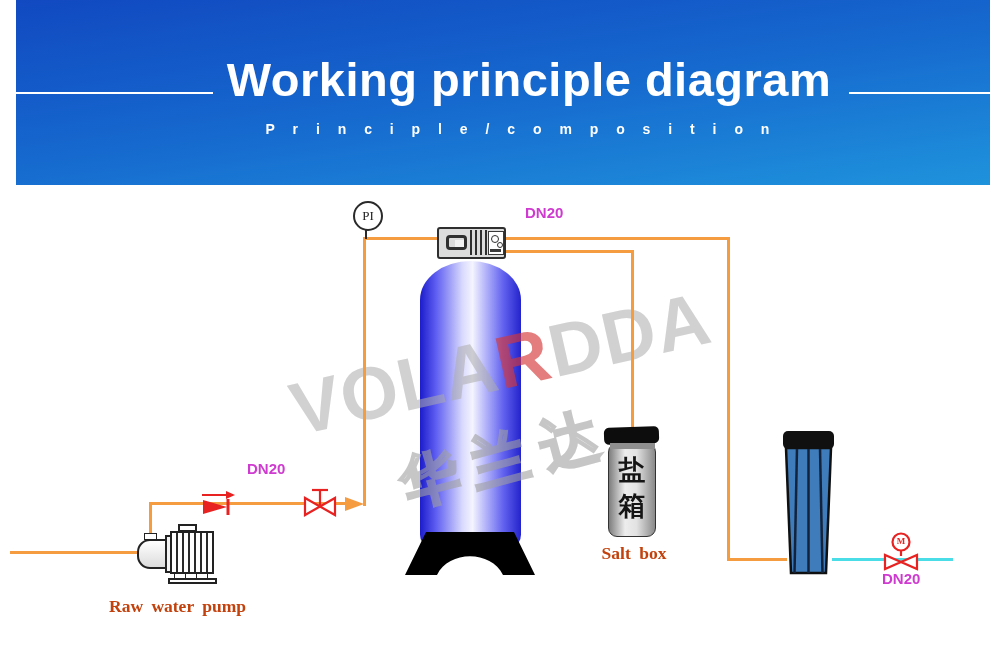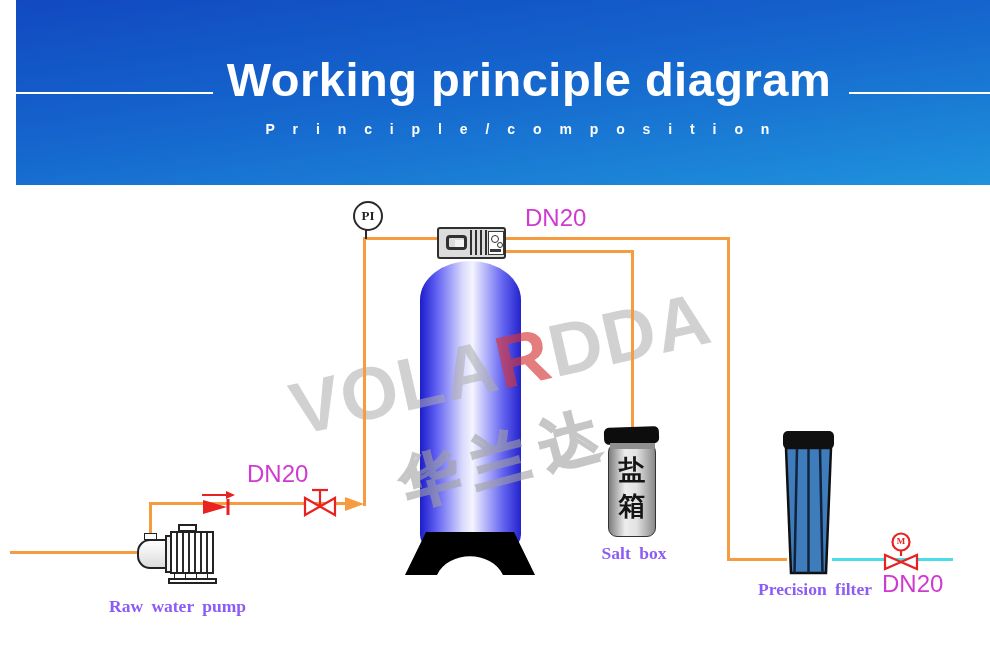--- a/index.html
+++ b/index.html
@@ -31,21 +31,21 @@
   .pipe{position:absolute;background:var(--pipe-color,#f59b40);z-index:3;}
   .soft{position:absolute;background:var(--soft-water-color,#4adde8);z-index:3;}
   .stem{position:absolute;background:#2a2a2a;z-index:3;}
   #pipe-arrow-main{position:absolute;left:345px;top:497px;width:0;height:0;z-index:3;
      border-top:7px solid transparent;border-bottom:7px solid transparent;
      border-left:19px solid var(--pipe-color,#f59b40);}
 
   
   #pi-gauge{position:absolute;left:353px;top:201px;width:26px;height:26px;border-radius:50%;
             border:2.5px solid #2a2a2a;background:#fff;z-index:4;display:flex;align-items:center;
-            justify-content:center;font-family:"Liberation Serif",serif;font-size:13px;font-weight:700;color:#222;}
+            justify-content:center;font-family:"Liberation Serif",serif;font-size:13px;font-weight:400;color:#222;}
 
   
   #ctrl-valve{position:absolute;left:437px;top:227px;width:69px;height:32px;background:#dcdcdc;
               border:2.5px solid #2f2f2f;border-radius:3px;z-index:4;box-sizing:border-box;}
   #cv-display{position:absolute;left:7px;top:6px;width:21px;height:15px;border:3px solid #2f2f2f;
               border-radius:4px;background:#dcdcdc;box-sizing:border-box;}
   #cv-display .notch{position:absolute;right:0;bottom:0;width:9px;height:7px;background:#f2f2f2;}
   #cv-stripes{position:absolute;left:31px;top:1px;width:17px;height:25px;
               background:repeating-linear-gradient(90deg,#2f2f2f 0 2px,transparent 2px 5px);}
   #cv-panel{position:absolute;left:49px;top:2px;width:16px;height:24px;background:#fff;
@@ -87,22 +87,22 @@
               background:repeating-linear-gradient(90deg,#fff 0 4px,#2a2a2a 4px 6px);}
   #pump-tbox{position:absolute;left:48px;top:4px;width:19px;height:8px;background:#fff;border:2px solid #222;box-sizing:border-box;}
   .pump-foot{position:absolute;top:53px;width:12px;height:6px;background:#fff;border:1.5px solid #222;box-sizing:border-box;}
   #pump-foot1{left:44px;} #pump-foot2{left:66px;}
   #pump-plate{position:absolute;left:38px;top:58px;width:49px;height:6px;background:#fff;border:2px solid #222;box-sizing:border-box;}
 
   
   .valve-svg{position:absolute;z-index:4;}
 
   
-  .dn-label{position:absolute;color:var(--dn-label-color,#cf3ad0);font-size:24px;font-weight:400;z-index:5;}
-  .eq-label{position:absolute;font-family:"Liberation Serif",serif;font-weight:700;color:#8b5cf6;
+  .dn-label{position:absolute;color:var(--dn-label-color,#cf3ad0);font-size:15px;font-weight:700;z-index:5;}
+  .eq-label{position:absolute;font-family:"Liberation Serif",serif;font-weight:700;color:#c2410c;
             font-size:17.5px;text-align:center;word-spacing:4px;z-index:5;}
   #mv-letter{position:absolute;left:893px;top:536px;width:16px;text-align:center;font-size:9px;
              font-weight:700;color:var(--valve-color,#e82121);z-index:5;font-family:"Liberation Serif",serif;}
 </style>
 </head>
 <body>
 
 <div id="page">
 
   <div id="header">
@@ -199,15 +199,14 @@
     <polygon points="37,27 37,41 21,34" fill="#fff" stroke="#e82121" stroke-width="2.2"></polygon>
   </svg>
   <div id="mv-letter">M</div>
 
   <div class="dn-label" style="left:525px;top:204px;">DN20</div>
   <div class="dn-label" style="left:247px;top:460px;">DN20</div>
   <div class="dn-label" style="left:882px;top:570px;">DN20</div>
 
   <div class="eq-label" style="left:95px;top:596px;width:165px;">Raw water pump</div>
   <div class="eq-label" style="left:594px;top:543px;width:80px;">Salt box</div>
-  <div class="eq-label" style="left:740px;top:579px;width:150px;">Precision filter</div>
 
 </div>
 
 </body></html>

